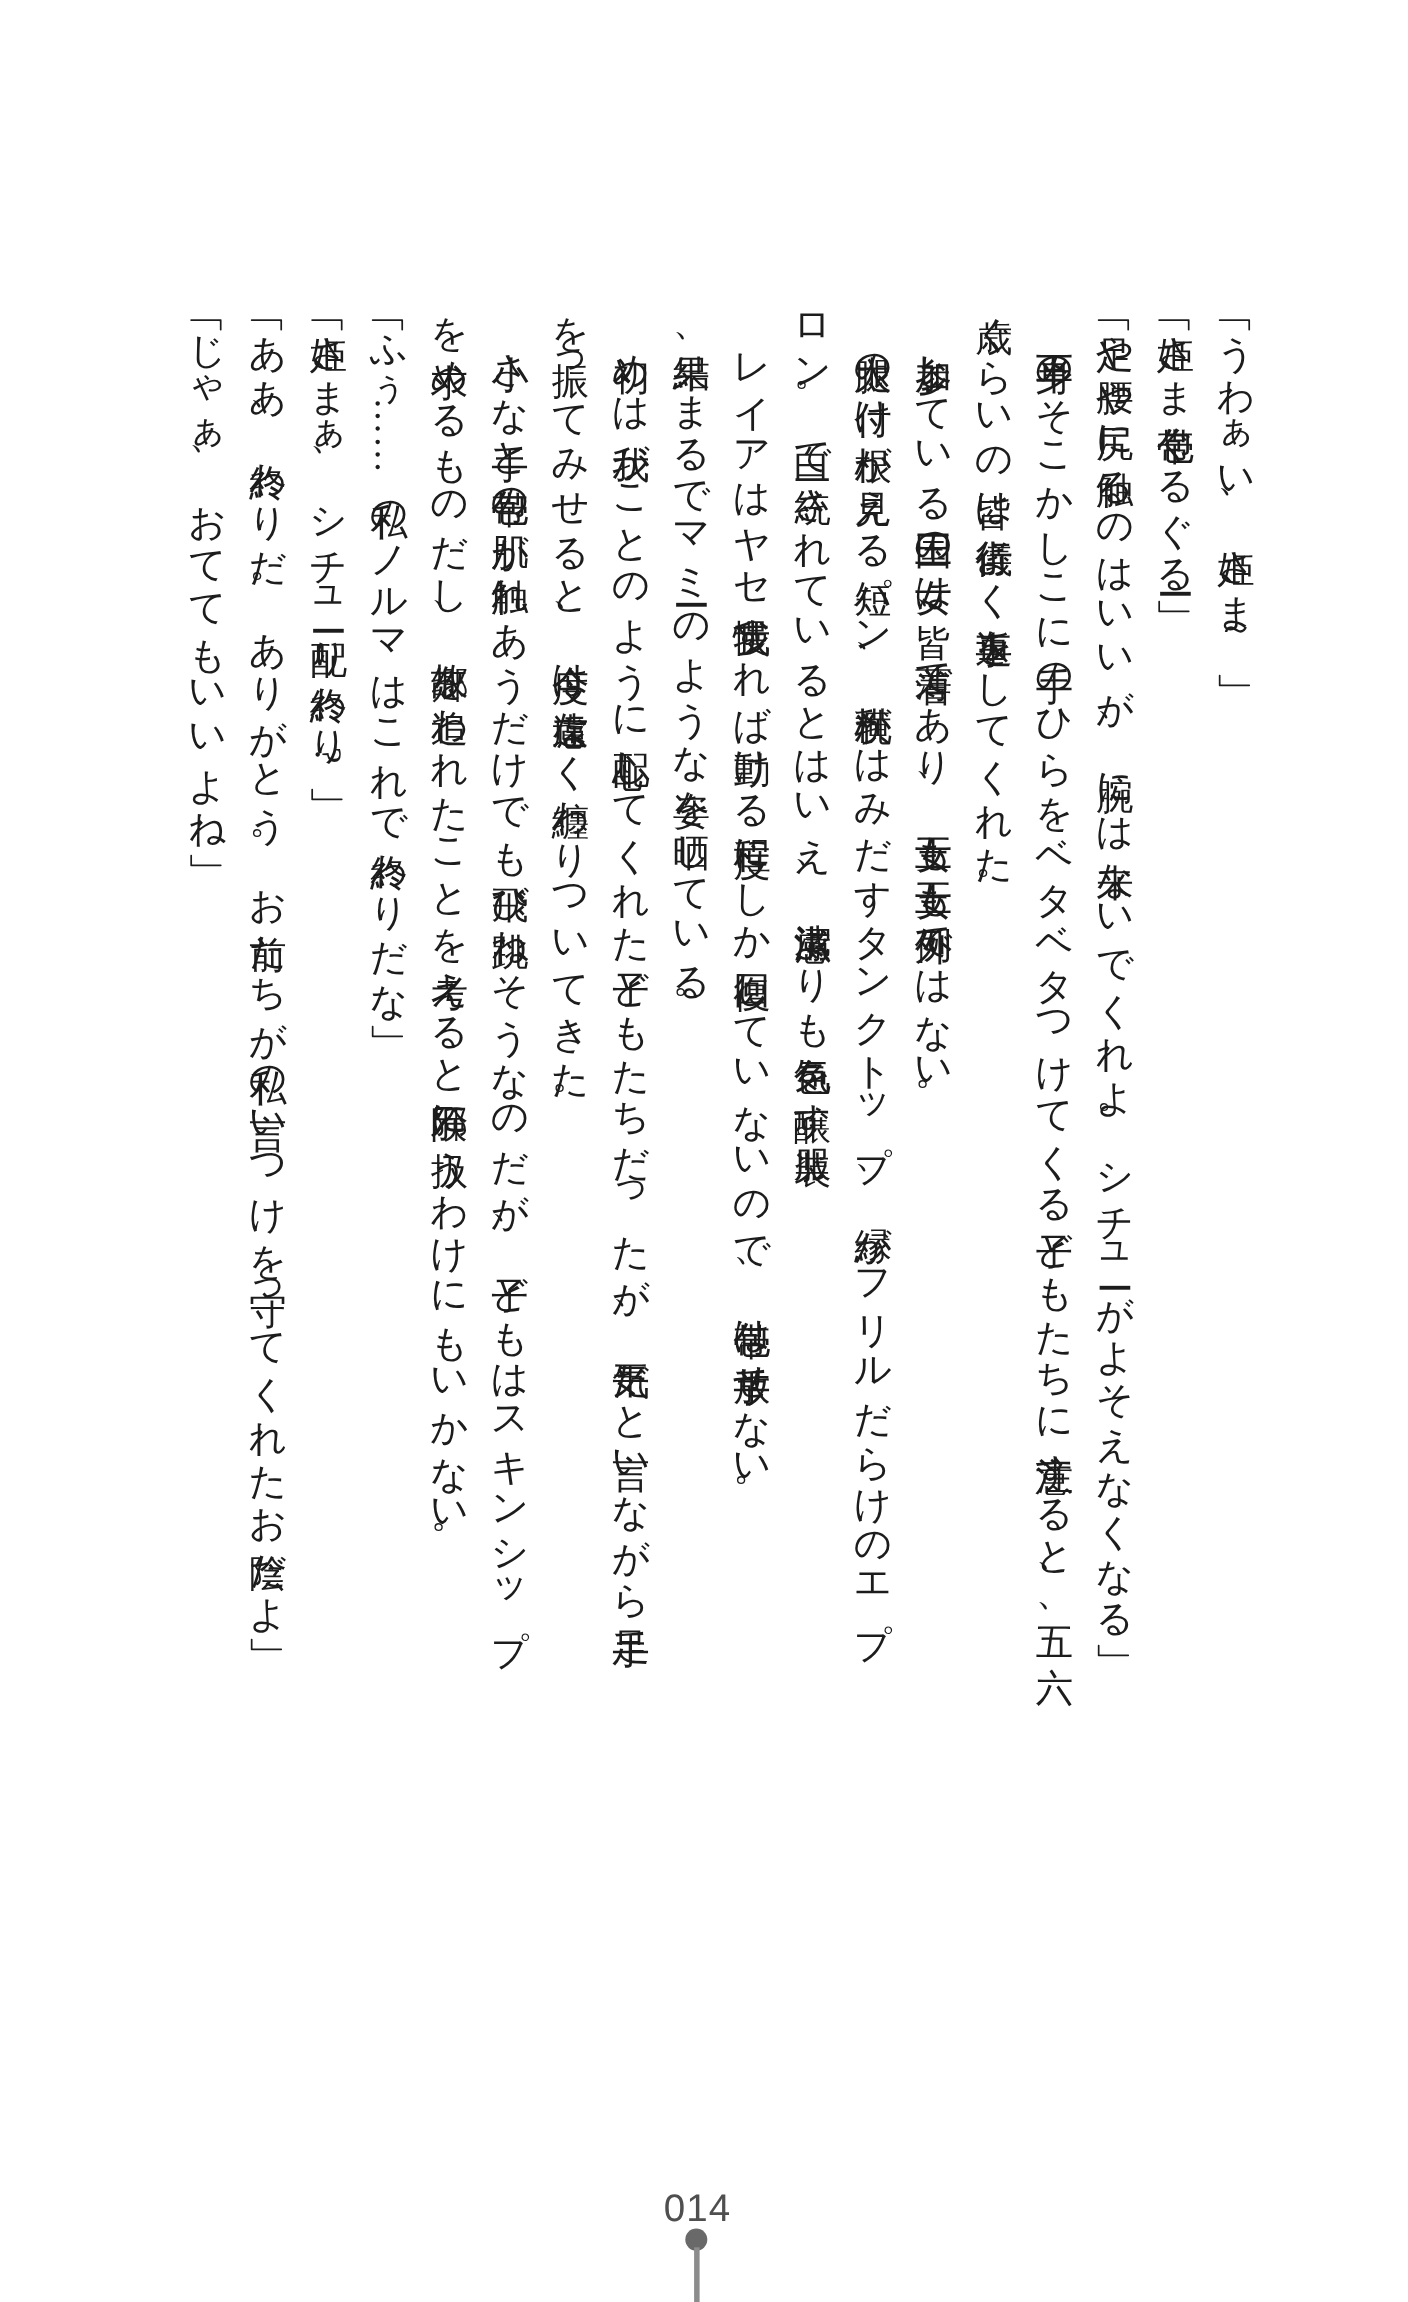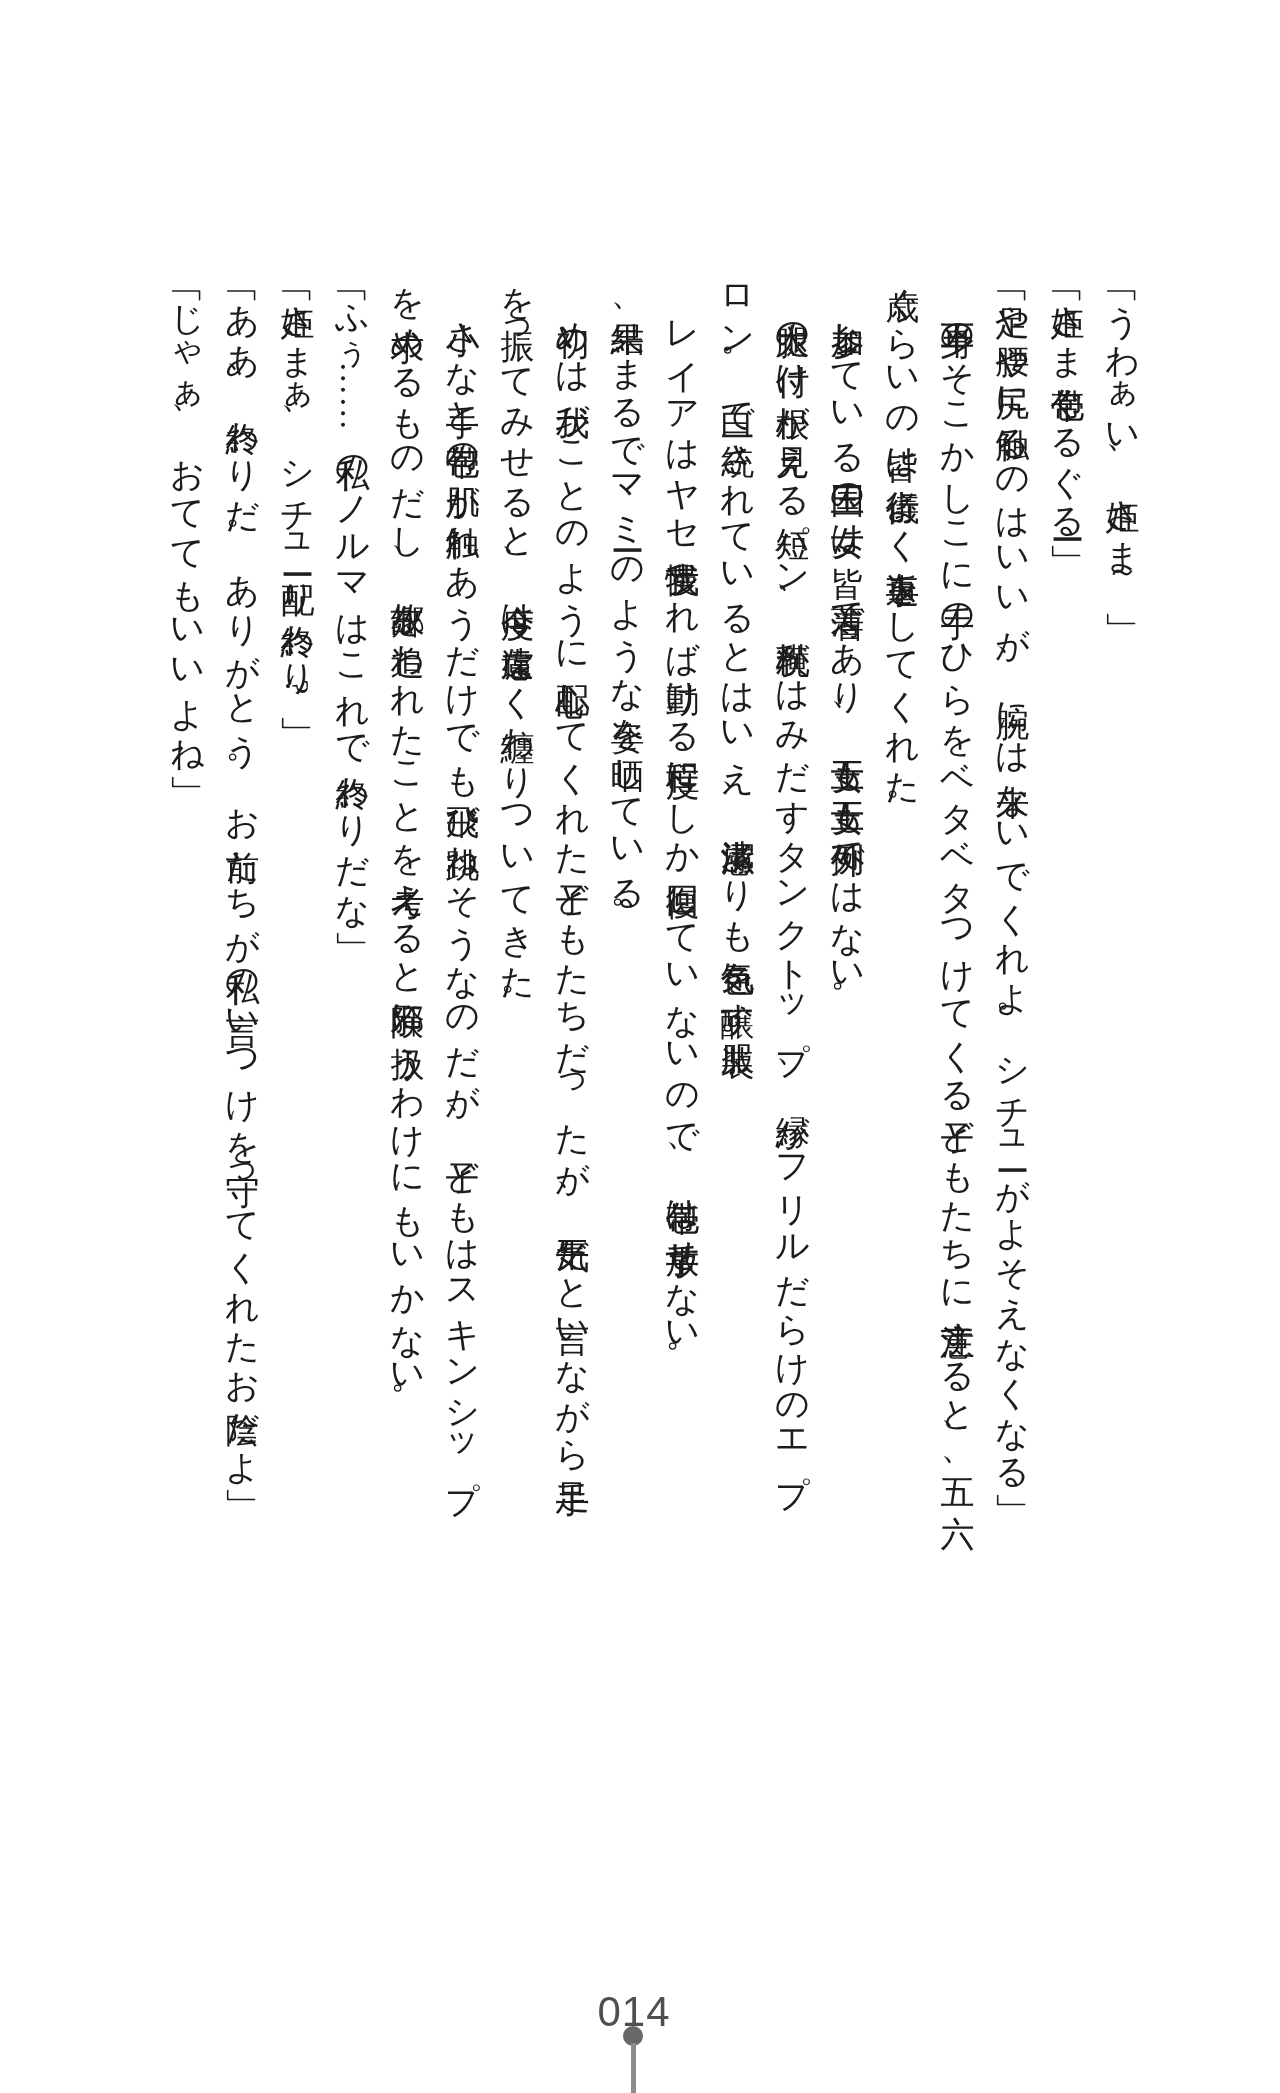--- a/index.html
+++ b/index.html
@@ -37,21 +37,21 @@
     text-indent: 17px;
   }
   .folio-number {
     position: absolute;
     left: 574px;
     top: 1988px;
     width: 120px;
     text-align: center;
     font-family: "Liberation Sans", "DejaVu Sans", sans-serif;
     font-weight: 300;
-    font-size: 42px;
+    font-size: 35px;
     color: #4f4f4f;
     letter-spacing: 1px;
   }
   .folio-dot {
     position: absolute;
     left: 623px;
     top: 2026px;
     width: 20px;
     height: 20px;
     border-radius: 50%;

